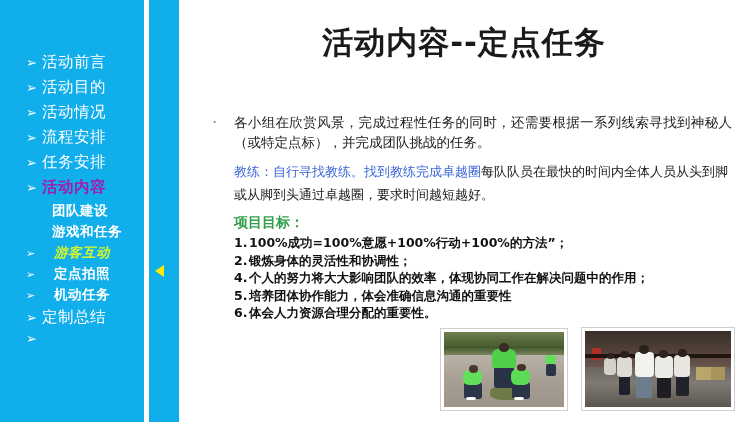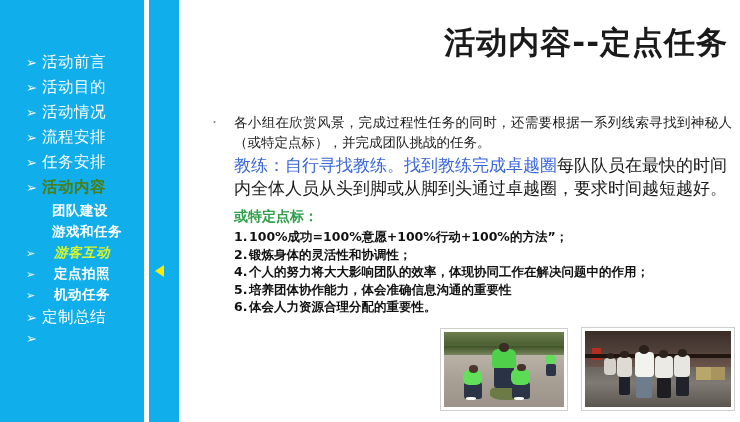--- a/index.html
+++ b/index.html
@@ -60,21 +60,21 @@
     flex: 0 0 16px;
     font-family: "DejaVu Sans", sans-serif;
   }
   .nav-item .txt {
     color: #ffffff;
     font-size: 15.5px;
     letter-spacing: 0.5px;
     font-family: "DejaVu Sans", "Liberation Sans", sans-serif;
   }
   .nav-item.accent .txt {
-    color: #4d7c0f;
+    color: #a21caf;
     font-weight: bold;
   }
   .nav-item.sub {
     height: 21px;
     padding-left: 52px;
   }
   .nav-item.sub .txt {
     font-size: 13.5px;
     font-weight: bold;
   }
@@ -105,21 +105,21 @@
     border-bottom: 6px solid transparent;
     border-right: 9px solid #FFEB00;
   }
 
   
   .title {
     position: absolute;
     left: 200px;
     top: 22px;
     width: 528px;
-    text-align: right;
+    text-align: center;
     font-size: 31px;
     font-weight: bold;
     color: #1a1a1a;
     letter-spacing: 1px;
     font-family: "DejaVu Sans", "Liberation Sans", sans-serif;
   }
 
   
   .content {
     position: absolute;
@@ -138,22 +138,22 @@
     line-height: 22px;
   }
   .para {
     flex: 1 1 auto;
     font-size: 13.5px;
     line-height: 20px;
     color: #1a1a1a;
     text-align: justify;
   }
   .para-2 {
-    margin-top: 2px;
-    font-size: 17px;
+    margin-top: 8px;
+    font-size: 13px;
     line-height: 23px;
     color: #1a1a1a;
     padding-left: 22px;
   }
   .hl-blue {
     color: #3A66D8;
   }
   .goal-head {
     margin-top: 6px;
     padding-left: 22px;
@@ -325,21 +325,21 @@
 
     <div class="para-row">
       <span class="bullet-dot">·</span>
       <span class="para">各小组在欣赏风景，完成过程性任务的同时，还需要根据一系列线索寻找到神秘人（或特定点标），并完成团队挑战的任务。</span>
     </div>
 
     <div class="para-2">
       <span class="hl-blue">教练：自行寻找教练。找到教练完成卓越圈</span><span>每队队员在最快的时间内全体人员从头到脚或从脚到头通过卓越圈，要求时间越短越好。</span>
     </div>
 
-    <div class="goal-head">或特定点标：</div>
+    <div class="goal-head">项目目标：</div>
 
     <div class="goals">
       <div class="goal-line">
         <span class="goal-num">1.</span><span>100%成功=100%意愿+100%行动+100%的方法”；</span>
       </div>
       <div class="goal-line">
         <span class="goal-num">2.</span><span>锻炼身体的灵活性和协调性；</span>
       </div>
       <div class="goal-line">
         <span class="goal-num">4.</span><span>个人的努力将大大影响团队的效率，体现协同工作在解决问题中的作用；</span>

